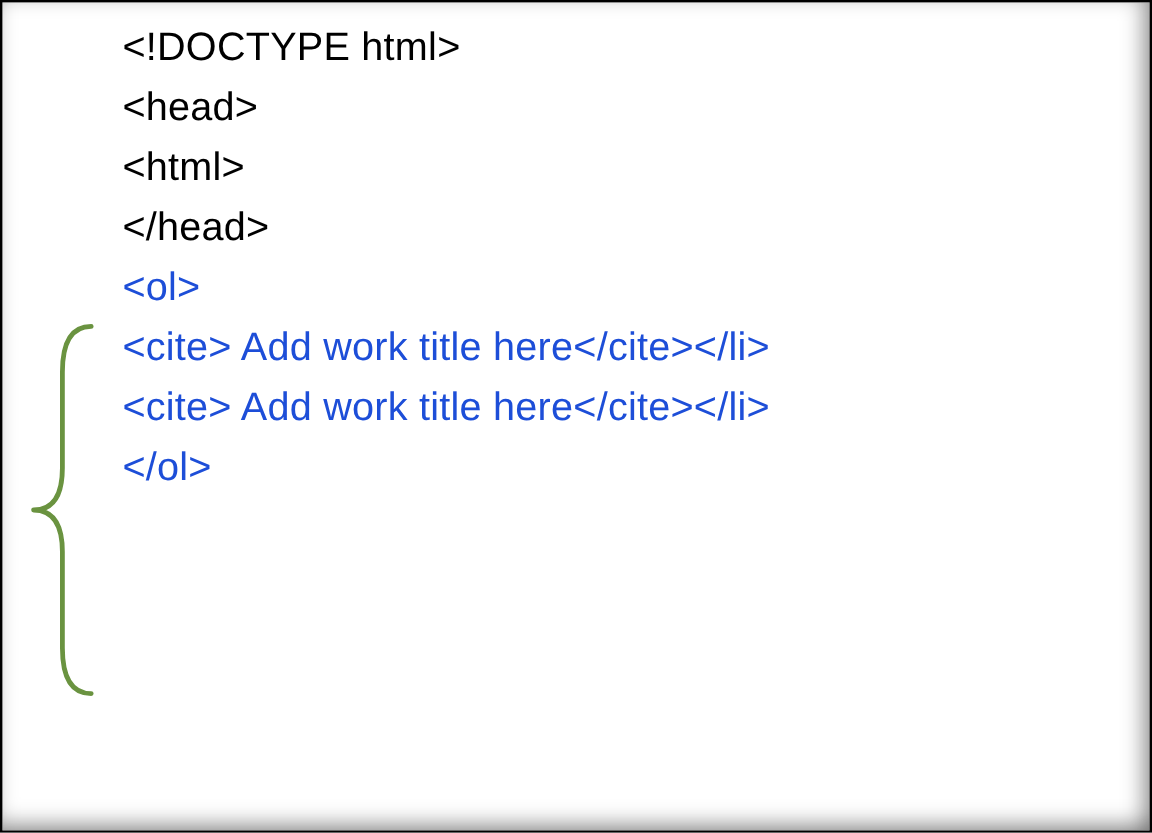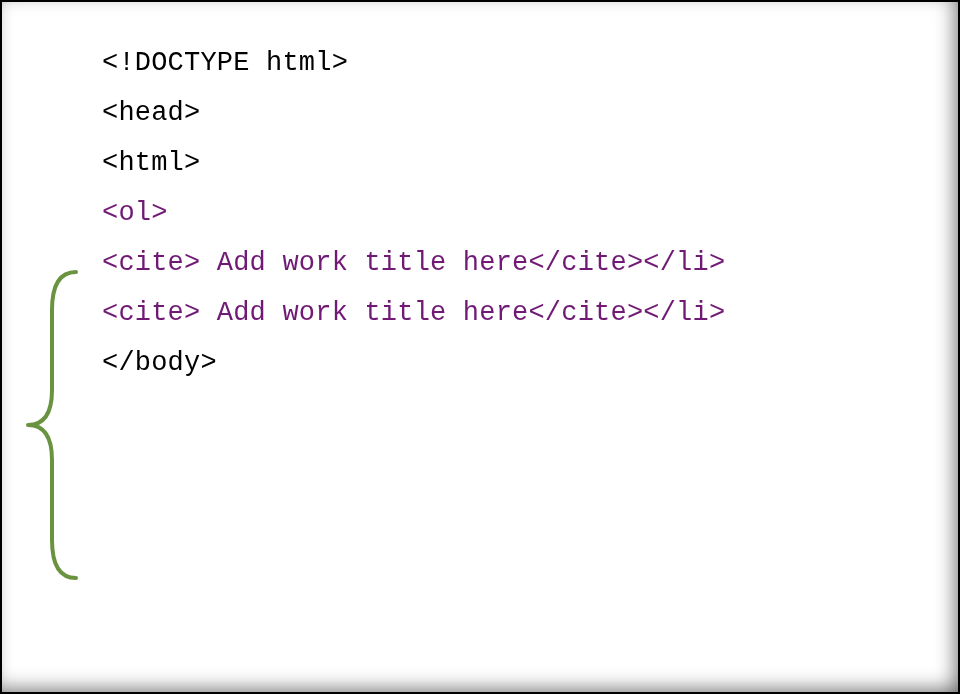--- a/index.html
+++ b/index.html
@@ -22,32 +22,32 @@
     position: absolute;
     inset: 0;
     pointer-events: none;
     box-shadow:
       inset -12px 0 18px -6px rgba(0,0,0,0.35),
       inset 0 -12px 18px -6px rgba(0,0,0,0.35);
   }
   .content {
     position: absolute;
     left: 100px;
-    top: 36px;
-    font-family: Liberation Mono, monospace;
-    font-size: 27px;
+    top: 12px;
+    font-family: Liberation Sans, sans-serif;
+    font-size: 33px;
     line-height: 50px;
     letter-spacing: 0.2px;
     color: #000000;
   }
   .code-line {
     white-space: pre;
   }
   .green {
-    color: #701a75;
+    color: #1d4ed8;
   }
   
   .bracket {
     position: absolute;
     left: 20px;
     top: 268px;
     width: 58px;
     height: 310px;
   }
   .bracket svg {
@@ -70,19 +70,20 @@
                Q30 155 30 190
                L30 270
                Q30 308 54 308" fill="none" stroke="#6a9340" stroke-width="4" stroke-linecap="round" stroke-linejoin="round"></path>
     </svg>
   </div>
 
   <div class="content">
     <div class="code-line">&lt;!DOCTYPE html&gt;</div>
     <div class="code-line">&lt;head&gt;</div>
     <div class="code-line">&lt;html&gt;</div>
+    <div class="code-line">&lt;/head&gt;</div>
     <div class="code-line green">&lt;ol&gt;</div>
     <div class="code-line green">&lt;cite&gt; Add work title here&lt;/cite&gt;&lt;/li&gt;</div>
     <div class="code-line green">&lt;cite&gt; Add work title here&lt;/cite&gt;&lt;/li&gt;</div>
-    <div class="code-line">&lt;/body&gt;</div>
+    <div class="code-line green">&lt;/ol&gt;</div>
   </div>
 
 </div>
 
 </body></html>

